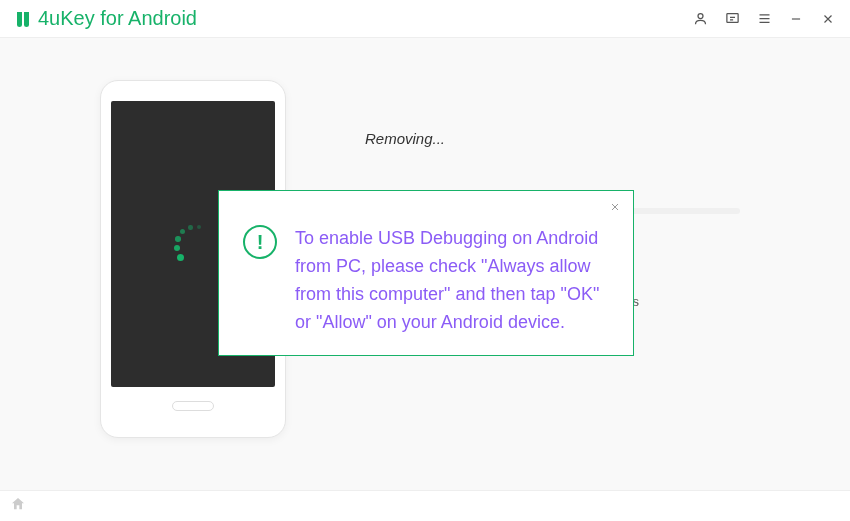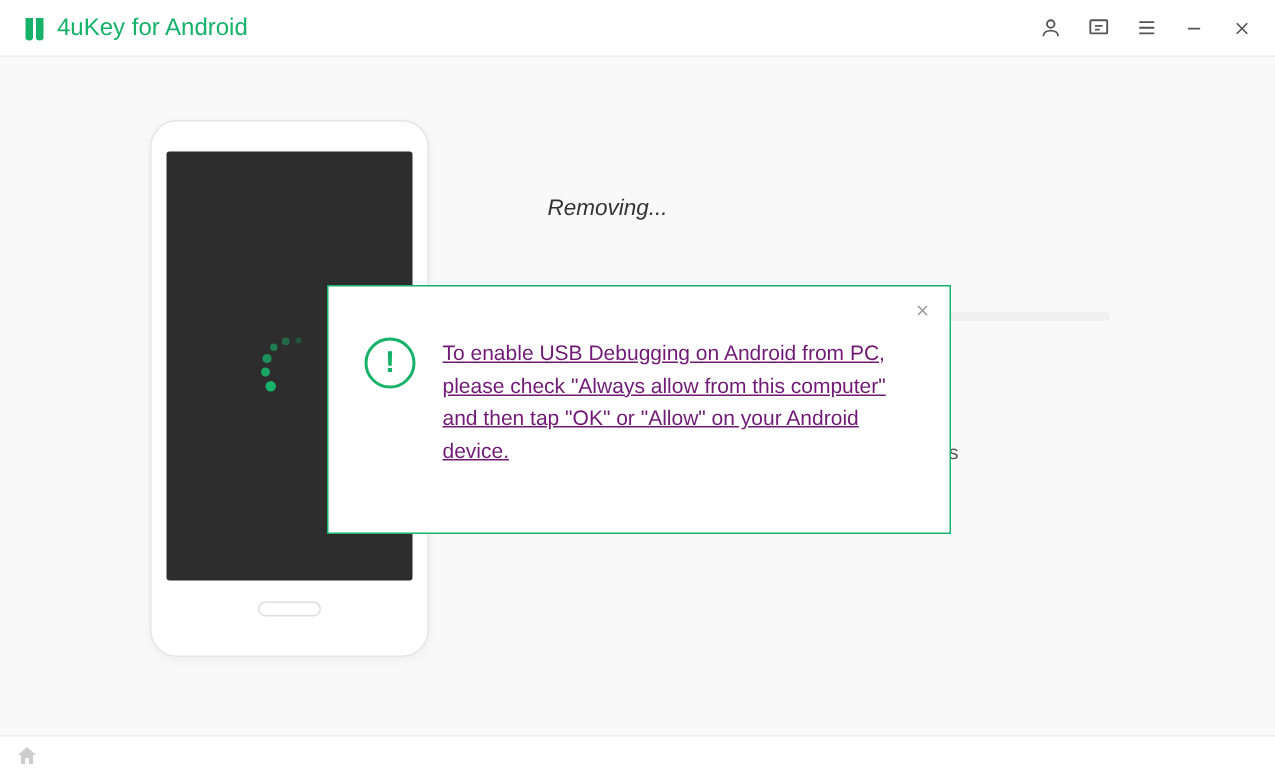--- a/index.html
+++ b/index.html
@@ -20,21 +20,21 @@
       background: #fff;
     }
     .logo {
       display: flex;
       align-items: center;
       gap: 6px;
     }
     .logo-icon svg { display: block; }
     .app-title {
       color: #17b269;
-      font-size: 16px;
+      font-size: 20px;
       font-weight: 500;
     }
     .titlebar-spacer { flex: 1; }
     .titlebar-icons {
       display: flex;
       align-items: center;
       gap: 16px;
     }
     .tb-icon {
       width: 16px;
@@ -157,24 +157,23 @@
       border-radius: 50%;
       display: flex;
       align-items: center;
       justify-content: center;
       color: #17b269;
       font-size: 20px;
       font-weight: 600;
       flex-shrink: 0;
     }
     .dialog-text {
-      font-size: 14px;
-      color: #701a75;
+      font-size: 18px;
+      color: #8b5cf6;
       line-height: 1.55;
-      text-decoration: underline;
     }
     .dialog-footer {
       display: flex;
       justify-content: flex-end;
       padding: 16px 24px 0 0;
     }
     .ok-btn {
       background: #17b269;
       color: #fff;
       border: none;

